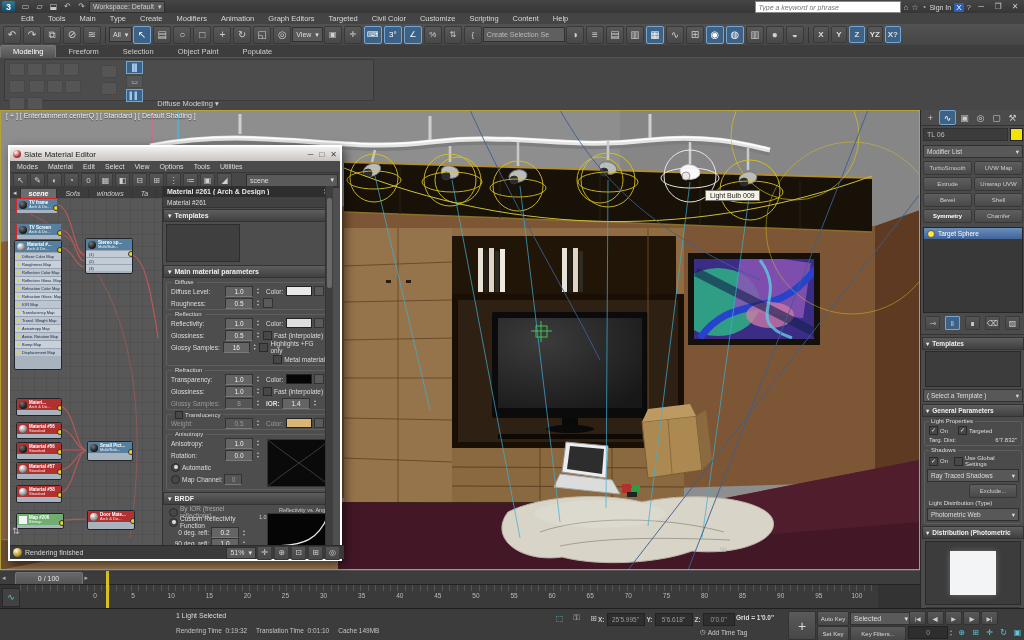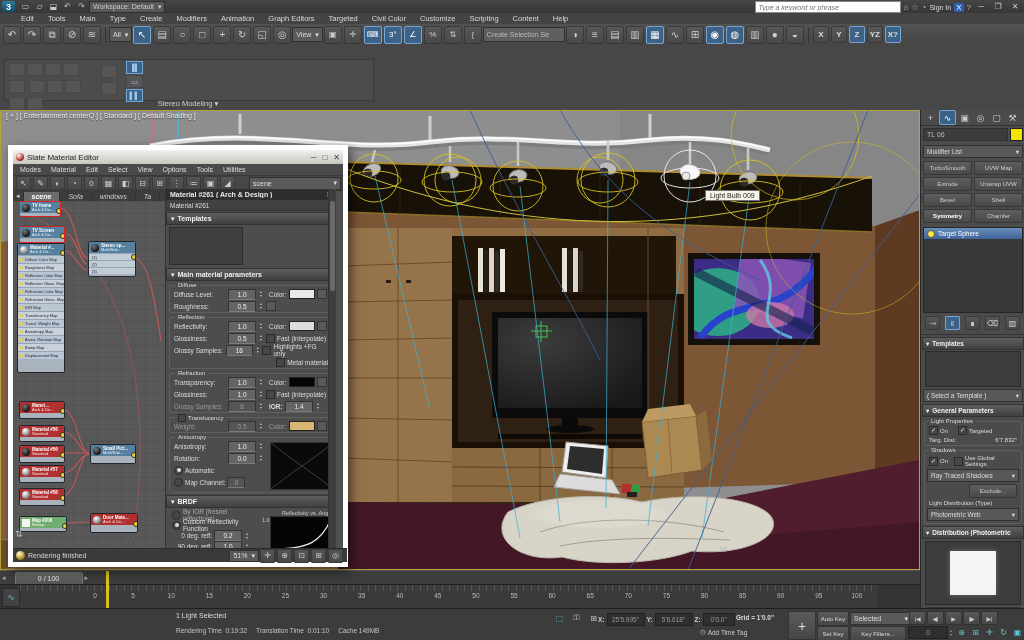--- a/index.html
+++ b/index.html
@@ -40,21 +40,21 @@
   .dimic{width:14px;height:11px;background:#555;border:1px solid #474747;margin:1px;display:inline-block}
   .stk3{width:15px;height:11px;background:#565656;border:1px solid #474747;margin:1px;display:flex;align-items:center;justify-content:center;font-size:7px;color:#9fc4e8}
   .stk3.on{border-color:#74a6d4;background:#3d6287}
   #rlabel{position:absolute;left:4px;top:54px;width:368px;text-align:center;font-size:7.5px;color:#ccc}
   
   #viewport{left:0;top:110px;width:920px;height:460px;background:#8e8e8e}
   #vpborder{position:absolute;inset:0;border:1px solid #b5a238;pointer-events:none;z-index:5}
   #vplabel{position:absolute;left:6px;top:2px;font-size:7px;color:#efefef;text-shadow:0 1px 1px #444;z-index:4}
   #vptip{position:absolute;left:705px;top:80px;background:#f5f2e6;border:1px solid #6f6f6f;color:#1c1c1c;font-size:7px;padding:1px 4px;z-index:4}
   
-  #slate{left:8px;top:145px;width:330px;height:412px;background:#4f4f4f;border:5px solid #ffffff;box-shadow:3px 4px 10px rgba(0,0,0,.55);z-index:10;font-size:7px}
+  #slate{left:8px;top:145px;width:330px;height:412px;background:#4f4f4f;border:2px solid #ffffff;box-shadow:3px 4px 10px rgba(0,0,0,.55);z-index:10;font-size:7px}
   #sl-title{height:14px;background:linear-gradient(#f2f1ef,#c9c6c1);color:#1d1d1d;display:flex;align-items:center;padding:0 3px;font-size:8px;gap:3px}
   .slwb{margin-left:auto;display:flex;gap:6px;color:#444;font-size:8px}
   #sl-menu{height:11px;background:#4a4a4a;border-bottom:1px solid #383838;display:flex;align-items:center;padding-left:2px}
   .slm{padding:0 5px;font-size:7px;color:#ddd}
   #sl-tb{height:14px;background:#474747;border-bottom:1px solid #333;display:flex;align-items:center;padding:0 2px}
   .sic{width:13px;height:12px;display:inline-flex;align-items:center;justify-content:center;font-size:8px;color:#cfcfcf;
        background:linear-gradient(#555,#484848);border:1px solid #3a3a3a;border-radius:1px;margin:0 1px;flex:none}
   #sl-tabs{position:absolute;left:0;top:39px;width:152px;height:12px;background:#3c3c3c;display:flex;align-items:flex-end}
   .stab{padding:1px 8px;font-size:7px;font-style:italic;color:#ccc;border-right:1px solid #333}
   .stab.on{background:#6c6c6c;color:#fff;font-weight:bold}
@@ -279,35 +279,43 @@
         </span><span class="axbtn on">
           <i style="font-style:normal">Z</i>
         </span><span class="axbtn">
           <i style="font-style:normal">YZ</i>
         </span><span class="axbtn on">
           <i style="font-style:normal">X?</i>
         </span></span>
   </div>
 
   <div id="ribbon" class="abs">
+    <div id="rtabs">
+
+    <span class="rtab on">Modeling</span>
+        <span class="rtab">Freeform</span>
+        <span class="rtab">Selection</span>
+        <span class="rtab">Object Paint</span>
+        <span class="rtab">Populate</span>
+      </div>
     <div id="rpanel">
       <div style="position:absolute;left:3px;top:2px;width:86px">
         <span class="dimic"></span><span class="dimic"></span><span class="dimic"></span><span class="dimic"></span><span class="dimic"></span>
         <span class="dimic"></span><span class="dimic"></span><span class="dimic"></span><span class="dimic"></span><span class="dimic"></span>
       </div>
       <div style="position:absolute;left:95px;top:4px;width:20px">
         <span class="dimic"></span><span class="dimic"></span>
       </div>
       <div style="position:absolute;left:120px;top:0px;width:20px">
         <div class="stk3 on">▐▌</div>
         <div class="stk3">▭</div>
         <div class="stk3 on">▌▌</div>
       </div>
     </div>
-    <div id="rlabel">Stereo Modeling ▾</div>
+    <div id="rlabel">Diffuse Modeling ▾</div>
   </div>
 
   <div id="viewport" class="abs">
     <svg width="920" height="460" viewBox="0 0 920 460">
       <defs>
         <clipPath id="artclip">
             <rect x="694" y="149" width="120" height="80"></rect>
           </clipPath>
         <radialGradient id="scr" cx="30%" cy="25%" r="90%">
           <stop offset="0" stop-color="#3c3c3c"></stop>

